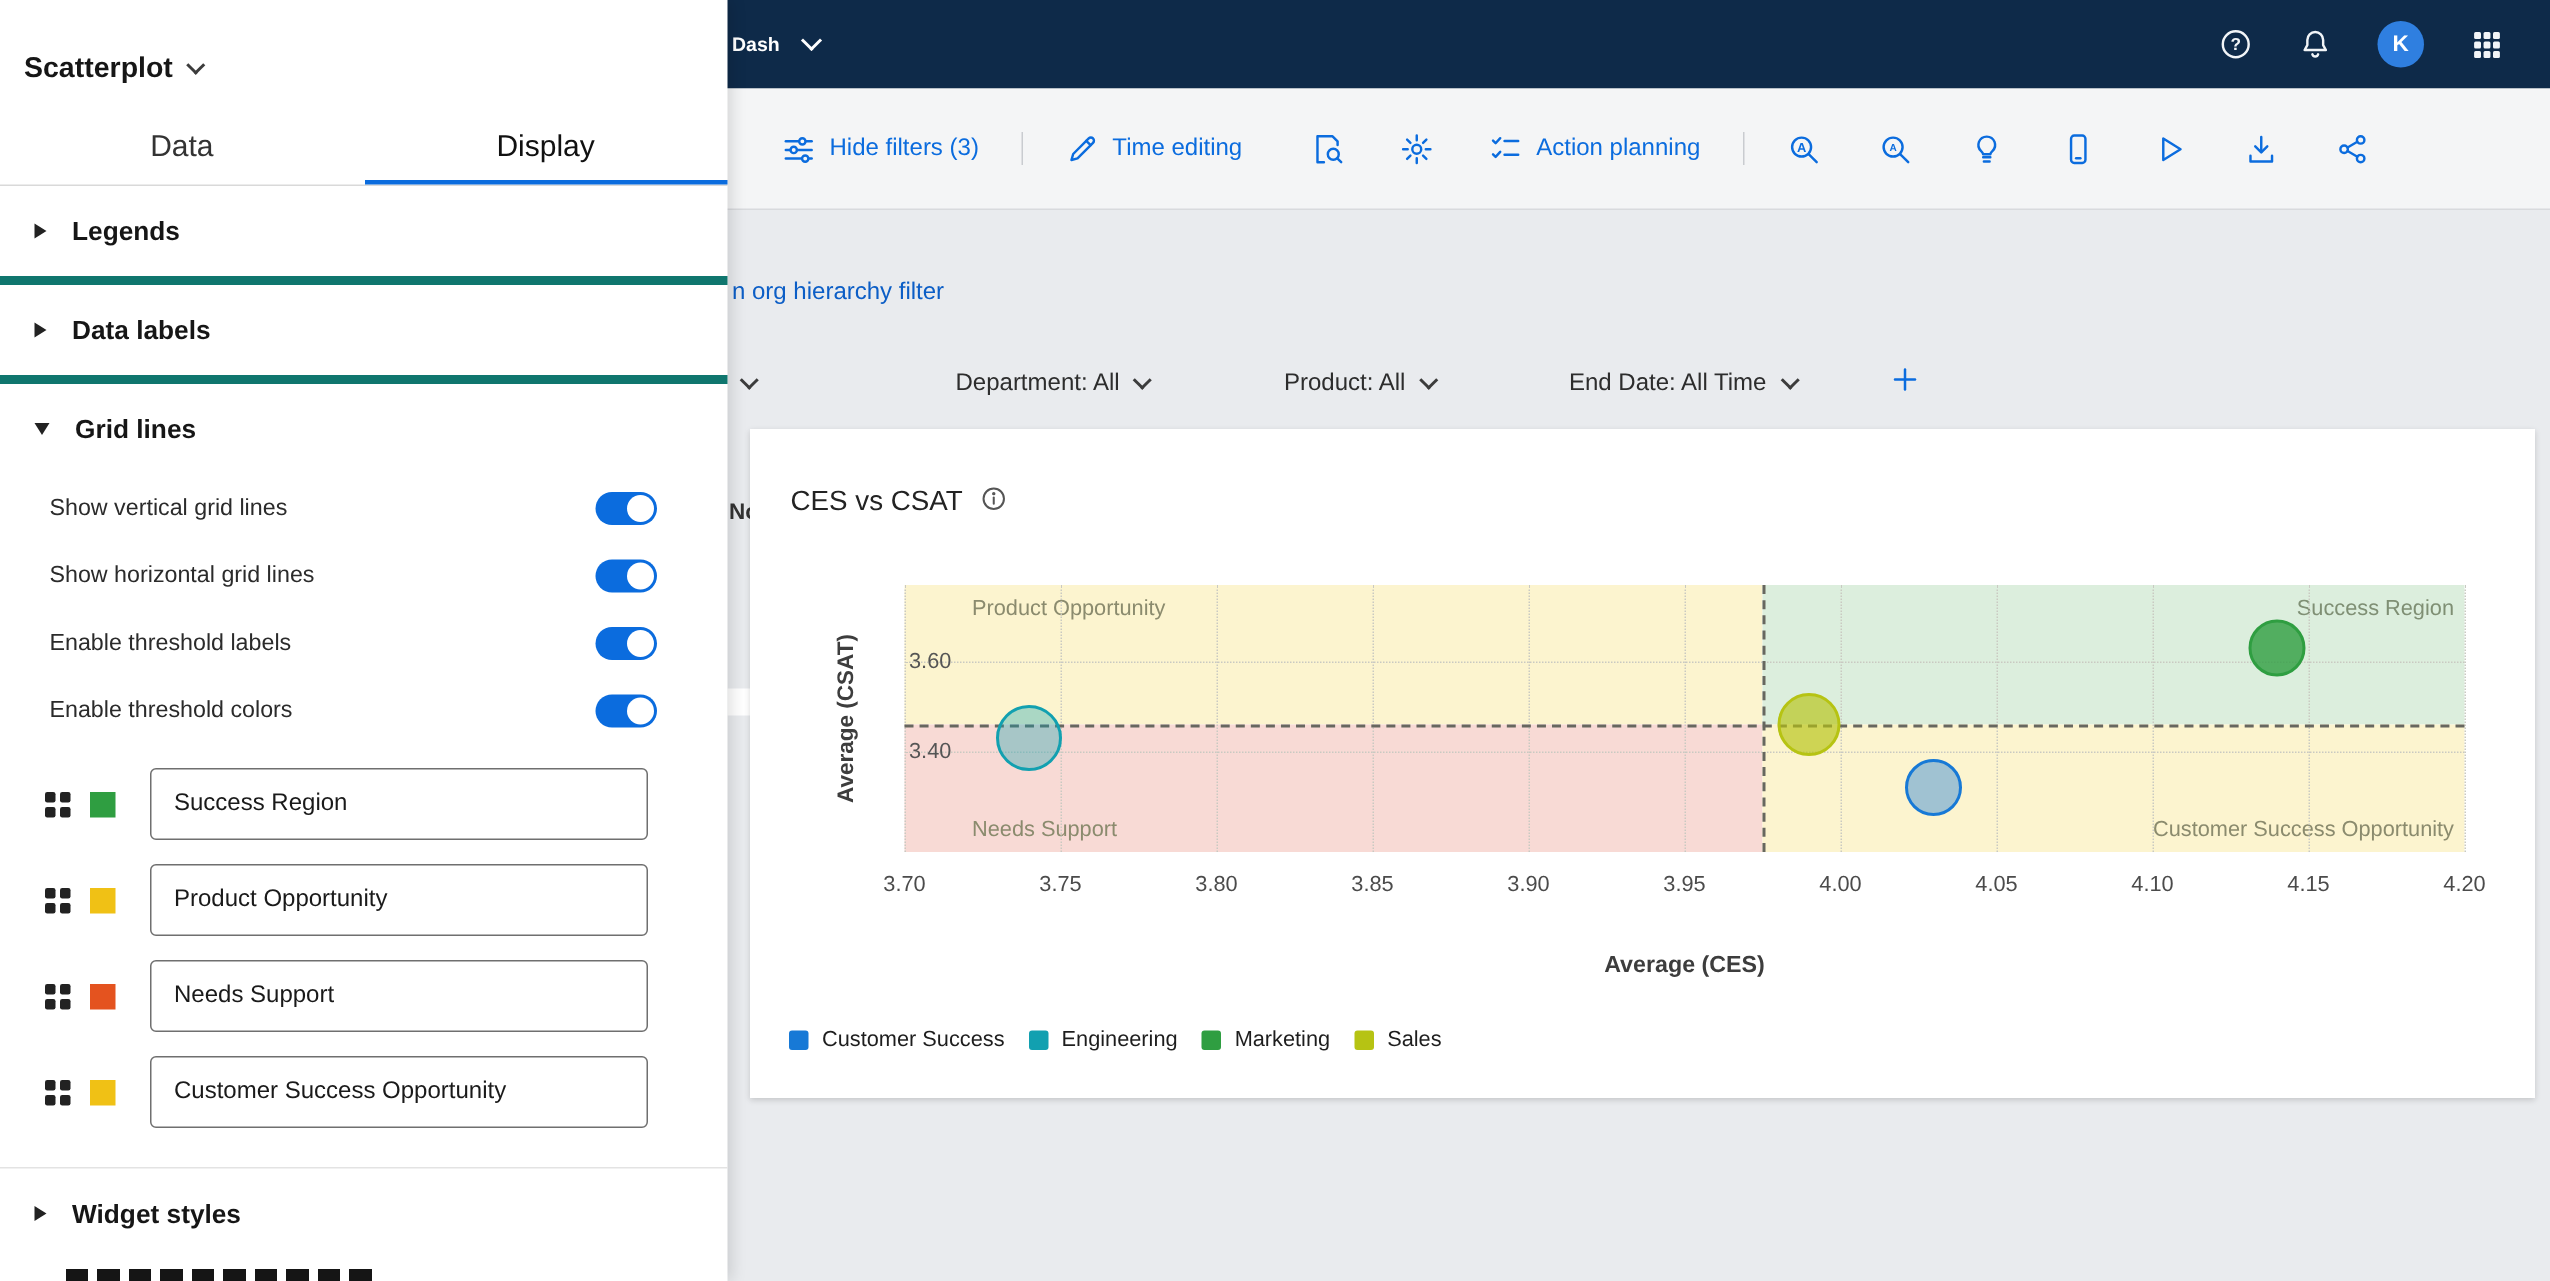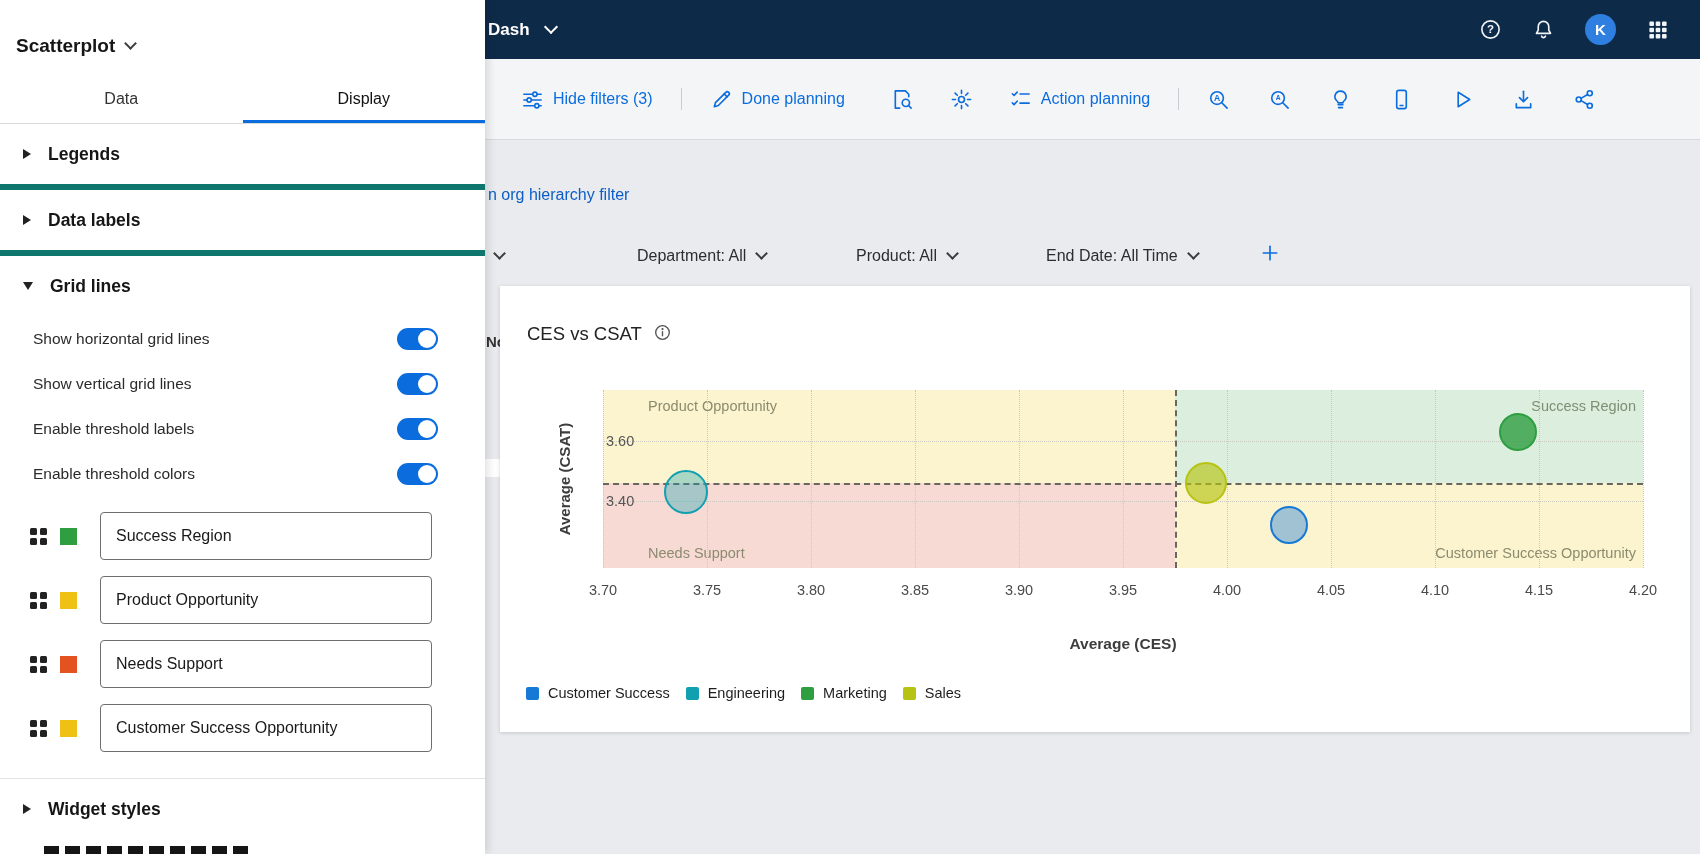--- a/index.html
+++ b/index.html
@@ -2,21 +2,21 @@
 <html><head>
 <meta charset="utf-8">
 <style>
   html,body{margin:0;padding:0;background:#cfd2d6;}
   .stage{position:relative;width:1700px;height:854px;background:#e9ebee;overflow:hidden;
          font-family:"Liberation Sans",sans-serif;-webkit-font-smoothing:antialiased;}
 
   
   .topbar{position:absolute;top:0;left:0;width:100%;height:59px;background:#0e2a49;color:#fff;
           display:flex;align-items:center;padding:0 30px 0 488px;box-sizing:border-box;}
-  .dash-group{display:flex;align-items:center;gap:16px;font-size:17px;font-weight:600;cursor:pointer;}
+  .dash-group{display:flex;align-items:center;gap:16px;font-size:13px;font-weight:600;cursor:pointer;}
   .topbar-right{margin-left:auto;display:flex;align-items:center;gap:30px;}
   .top-ic{background:none;border:none;color:#f2f5f8;padding:0;display:flex;cursor:pointer;}
   .avatar{width:31px;height:31px;border-radius:50%;background:#2f7fe0;color:#fff;display:flex;
           align-items:center;justify-content:center;font-size:15px;font-weight:700;cursor:pointer;border:none;}
 
   
   .toolbar{position:absolute;top:59px;left:0;width:100%;height:81px;background:#f4f5f6;
            border-bottom:1px solid #d8dadd;display:flex;align-items:center;
            padding-left:521px;box-sizing:border-box;color:#0b6cde;}
   .tb-btn{display:flex;align-items:center;gap:9px;background:none;border:none;color:#0b6cde;
@@ -65,21 +65,21 @@
   .legend-item{display:flex;align-items:center;gap:9px;cursor:pointer;}
   .legend-swatch{width:13px;height:13px;border-radius:2px;display:inline-block;}
   .legend-text{font-size:14.5px;color:#1e1e1e;font-weight:500;}
 
   
   .panel{position:absolute;left:0;top:0;width:485px;height:854px;background:#fff;z-index:20;
          box-shadow:2px 0 10px rgba(0,0,0,.14);}
   .panel-title-row{display:flex;align-items:center;gap:11px;padding:28px 16px 0 16px;height:36px;cursor:pointer;color:#222;}
   .panel-title{font-size:19px;font-weight:600;color:#161616;}
   .tabbar{display:flex;height:49px;margin-top:10px;border-bottom:1px solid #d9d9d9;}
-  .tab{flex:1;display:flex;align-items:center;justify-content:center;font-size:16px;color:#333;cursor:pointer;}
+  .tab{flex:1;display:flex;align-items:center;justify-content:center;font-size:20px;color:#333;cursor:pointer;}
   .tab.active{box-shadow:inset 0 -3px 0 #0b6cde;color:#111;font-weight:500;}
   .section-row{display:flex;align-items:center;gap:17px;height:60px;padding-left:23px;cursor:pointer;}
   .section-row.bordered{border-bottom:6px solid #0f766e;}
   .section-label{font-size:17.5px;font-weight:700;color:#161616;}
   .tri{width:0;height:0;border-style:solid;display:inline-block;flex:none;}
   .tri.right{border-width:5.5px 0 5.5px 8px;border-color:transparent transparent transparent #222;}
   .tri.down{border-width:8px 5.5px 0 5.5px;border-color:#222 transparent transparent transparent;}
   .toggle-row{display:flex;align-items:center;justify-content:space-between;height:45px;padding:0 47px 0 33px;}
   .toggle-label{font-size:15.5px;color:#2b2b2b;}
   .toggle{width:41px;height:22px;border-radius:11px;background:#0b6cde;position:relative;cursor:pointer;flex:none;border:none;}
@@ -150,21 +150,21 @@
           <circle cx="16.5" cy="18.5" r="2.2" fill="#f4f5f6"></circle>
         </svg>
       <span>Hide filters (3)</span>
     </button>
     <span class="tb-divider"></span>
     <button class="tb-btn">
       <svg width="23" height="23" viewBox="0 0 24 24" fill="none" stroke="currentColor" stroke-width="1.7" stroke-linecap="round" stroke-linejoin="round">
           <path d="M4.5 19.5l1.2-4.2L16.5 4.5a2.12 2.12 0 0 1 3 3L8.7 18.3z"></path>
           <line x1="14.8" y1="6.2" x2="17.8" y2="9.2"></line>
         </svg>
-      <span>Done planning</span>
+      <span>Time editing</span>
     </button>
     <button class="tb-icon ml46">
       <svg width="23" height="23" viewBox="0 0 24 24" fill="none" stroke="currentColor" stroke-width="1.7" stroke-linecap="round" stroke-linejoin="round">
           <path d="M9 21H4.5V3h10.5l3.5 3.5V9"></path>
           <circle cx="15.5" cy="15.5" r="3.8"></circle>
           <line x1="18.3" y1="18.3" x2="21" y2="21"></line>
         </svg>
     </button>
     <button class="tb-icon ml36">
       <svg width="23" height="23" viewBox="0 0 24 24" fill="none" stroke="currentColor" stroke-width="1.7" stroke-linecap="round">
@@ -360,27 +360,27 @@
     <div class="section-row bordered">
       <span class="tri right"></span>
       <span class="section-label">Data labels</span>
     </div>
     <div class="section-row">
       <span class="tri down"></span>
       <span class="section-label">Grid lines</span>
     </div>
 
     <div class="toggle-row">
-      <span class="toggle-label">Show horizontal grid lines</span>
+      <span class="toggle-label">Show vertical grid lines</span>
       <button class="toggle">
           <span class="knob"></span>
         </button>
     </div>
     <div class="toggle-row">
-      <span class="toggle-label">Show vertical grid lines</span>
+      <span class="toggle-label">Show horizontal grid lines</span>
       <button class="toggle">
           <span class="knob"></span>
         </button>
     </div>
     <div class="toggle-row">
       <span class="toggle-label">Enable threshold labels</span>
       <button class="toggle">
           <span class="knob"></span>
         </button>
     </div>

